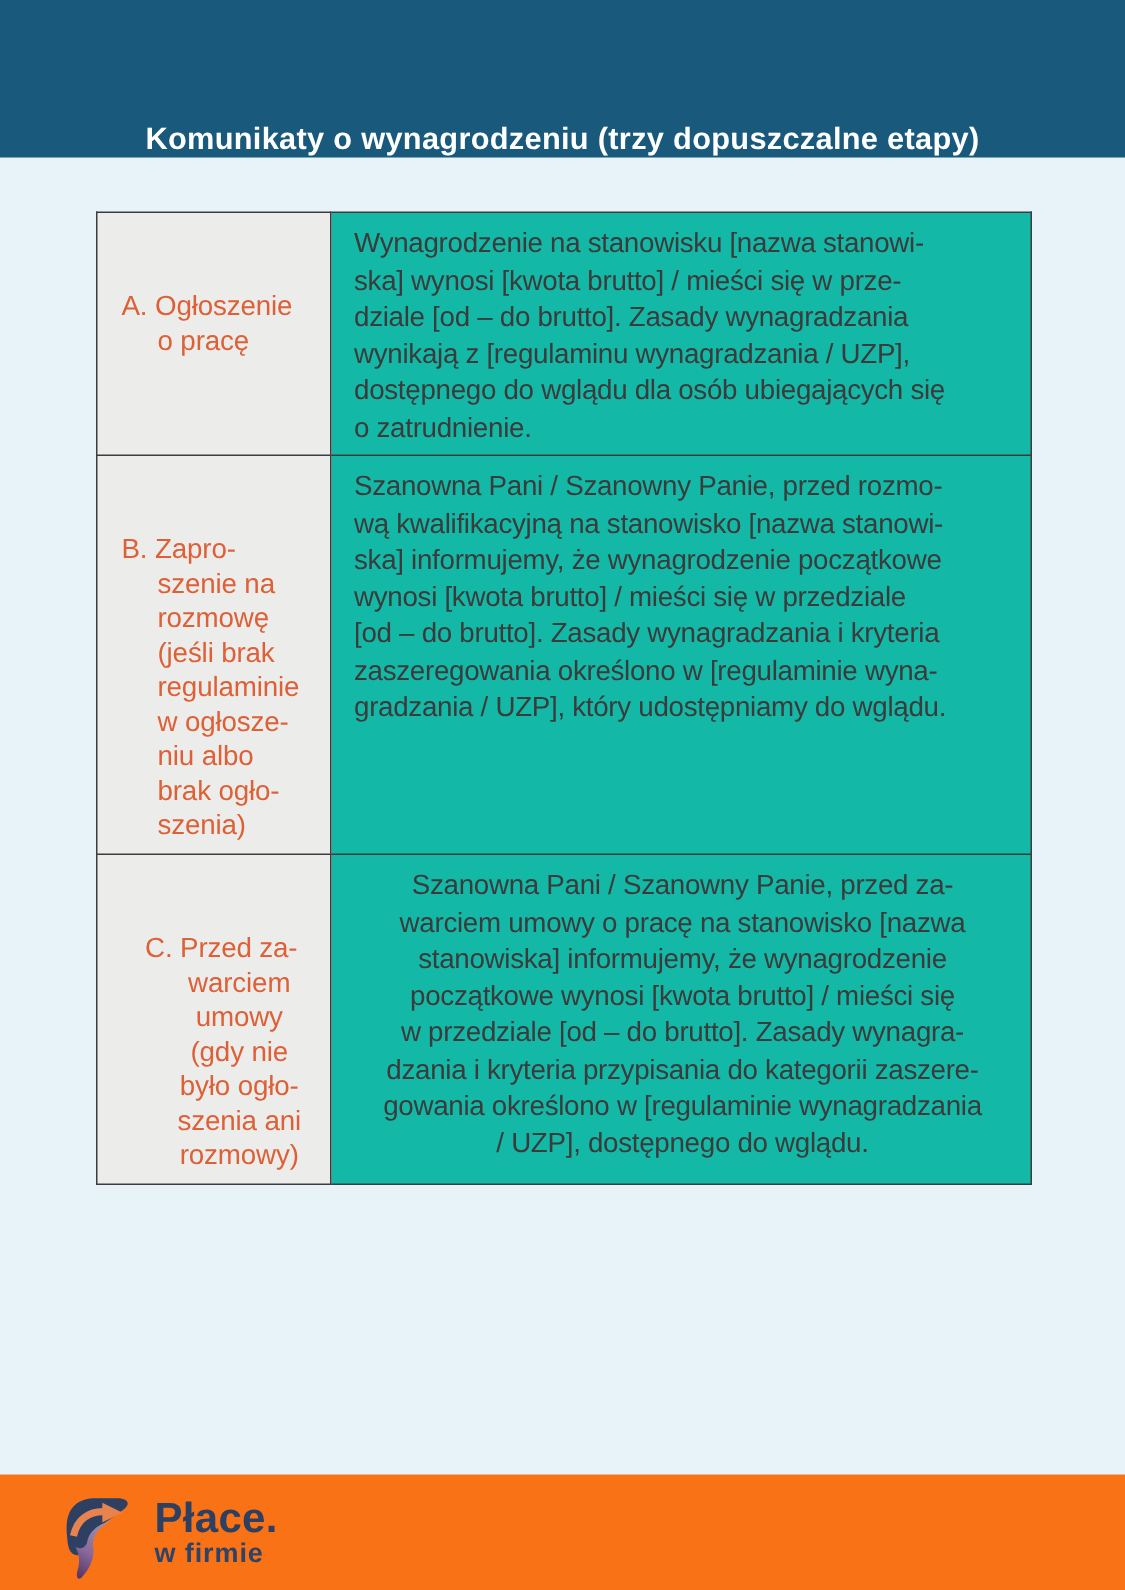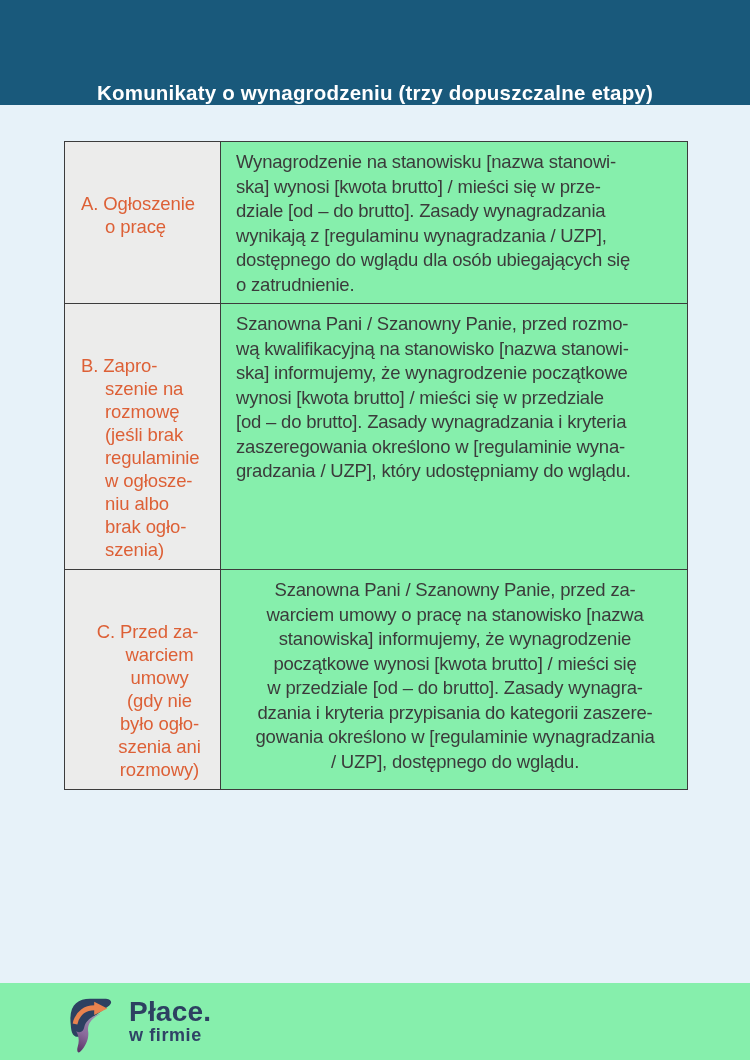--- a/index.html
+++ b/index.html
@@ -33,21 +33,21 @@
     vertical-align:top;
     box-sizing:border-box;
   }
   td.label-cell {
     width:156px;
     background:#ececeb;
     padding:12px 6px 8px 16px;
   }
   td.body-cell {
     width:467px;
-    background:#86efac;
+    background:#14b8a6;
     padding:8px 13px 6px 15px;
   }
   tr.row-a td { height:161px; }
   tr.row-b td { height:223px; }
   tr.row-c td { height:198px;text-align:center; }
   .stage-label {
     color:#dd6036;
     font-size:18.5px;
     line-height:23px;
     white-space:pre-line;
@@ -61,24 +61,24 @@
     color:#3b3b3b;
     font-size:18.5px;
     line-height:24.5px;
     white-space:pre-line;
     letter-spacing:-0.2px;
   }
   .footer {
     position:absolute;
     left:0; right:0; bottom:0;
     height:77px;
-    background:#86efac;
+    background:#f97316;
     display:flex;
     align-items:center;
-    padding-left:66px;
+    padding-left:40px;
     box-sizing:border-box;
   }
   .logo { display:flex; align-items:center; gap:9px; }
   .logo-icon-box { width:54px; height:68px; margin-top:10px; }
   .logo-text { display:flex; flex-direction:column; margin-top:0; }
   .logo-title-row { display:flex; align-items:baseline; }
   .logo-title {
     color:#2d4061; font-size:28px; font-weight:bold;
     line-height:1.0; letter-spacing:0.2px;
   }

